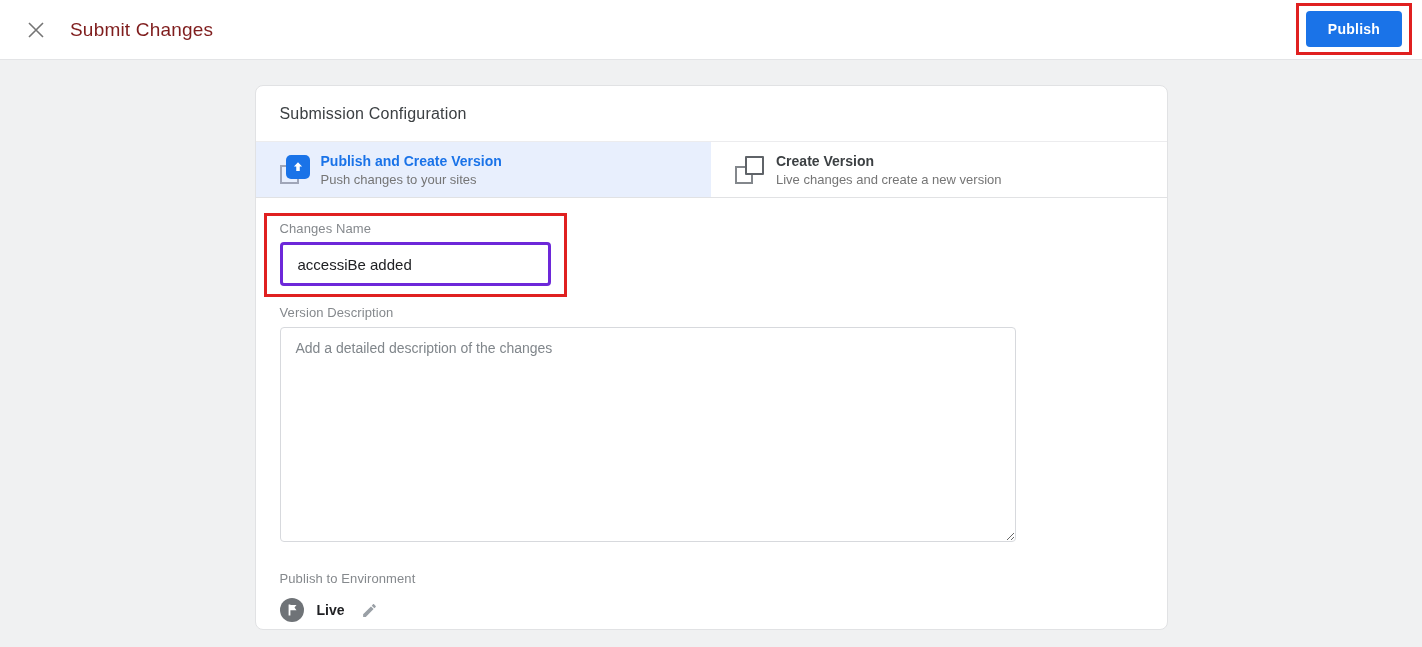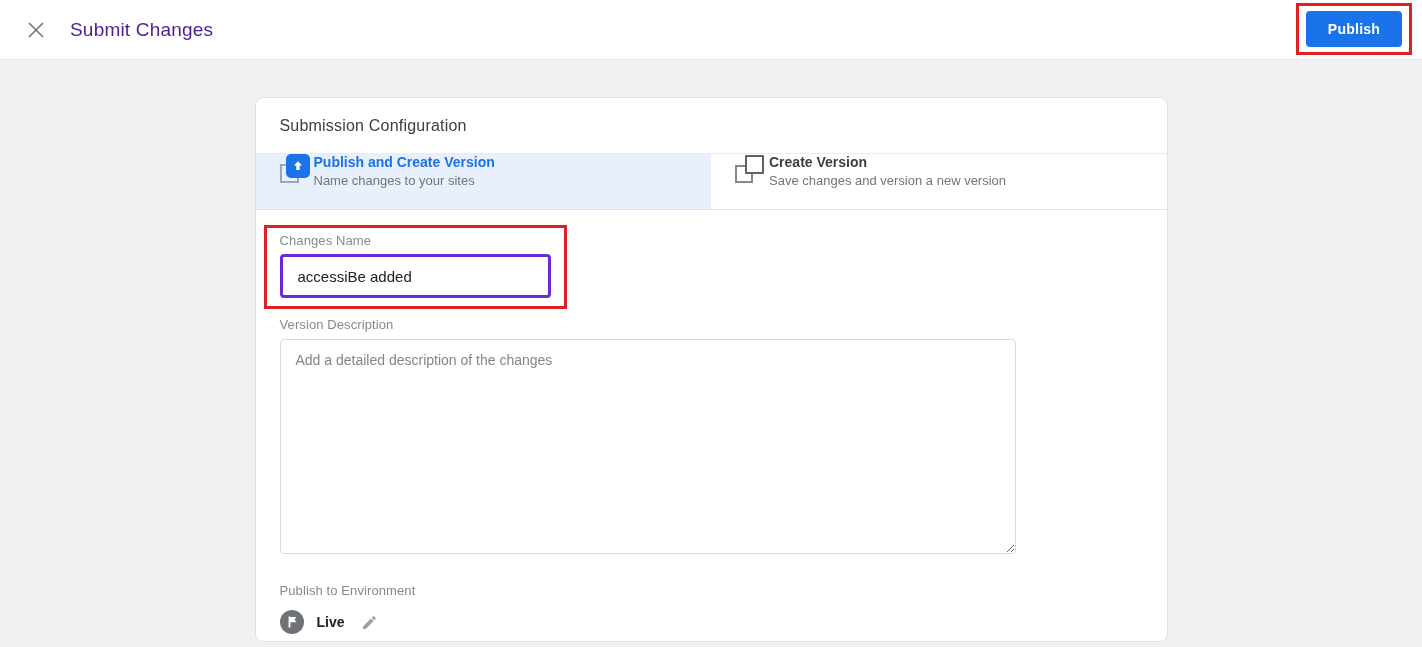--- a/index.html
+++ b/index.html
@@ -25,21 +25,21 @@
   .close-btn {
     margin-left: 25px;
     width: 22px; height: 22px;
     display: inline-flex; align-items: center; justify-content: center;
     cursor: pointer;
   }
   .page-title {
     margin: 0 0 0 23px;
     font-size: 19px;
     font-weight: 400;
-    color: #4c1d95;
+    color: #7f1d1d;
     letter-spacing: .2px;
   }
   .publish-annotation {
     position: absolute;
     top: 3px; right: 10px;
     border: 3px solid #e02020;
     padding: 5px 7px;
   }
   .publish-btn {
     width: 96px; height: 36px;
@@ -51,21 +51,21 @@
     font-size: 14px;
     font-weight: bold;
     letter-spacing: .25px;
     cursor: pointer;
   }
 
   
   .content {
     display: flex;
     justify-content: center;
-    padding-top: 37px;
+    padding-top: 25px;
   }
   .card {
     width: 913px;
     height: 545px;
     background: #ffffff;
     border: 1px solid #e1e2e4;
     border-radius: 8px;
     overflow: hidden;
   }
   .card-header {
@@ -81,22 +81,23 @@
   
   .tabs {
     display: flex;
     height: 57px;
     border-top: 1px solid #ececee;
     border-bottom: 1px solid #e1e2e4;
   }
   .tab {
     flex: 1;
     display: flex;
+    align-items: center;
     padding-left: 24px;
-    gap: 4px;
+    gap: 11px;
     cursor: pointer;
     background: #ffffff;
   }
   .tab.selected { background: #e8effd; }
   .tab-text { display: flex; flex-direction: column; }
   .tab-label { font-size: 14px; font-weight: bold; color: #3c4043; }
   .tab.selected .tab-label { color: #1a73e8; }
   .tab-desc { font-size: 13px; color: #757575; margin-top: 3px; }
 
   .tab-icon { position: relative; width: 30px; height: 30px; flex: 0 0 30px; }
@@ -193,32 +194,32 @@
         <span class="tab-icon">
           <span class="back-page"></span>
           <span class="front-upload">
             <svg width="14" height="14" viewBox="0 0 24 24">
               <path d="M12 4 L19 11 H15 V19 H9 V11 H5 Z" fill="#ffffff"></path>
             </svg>
           </span>
         </span>
         <span class="tab-text">
           <span class="tab-label">Publish and Create Version</span>
-          <span class="tab-desc">Name changes to your sites</span>
+          <span class="tab-desc">Push changes to your sites</span>
         </span>
       </div>
 
       <div class="tab">
         <span class="tab-icon">
           <span class="back-page gray"></span>
           <span class="front-page"></span>
         </span>
         <span class="tab-text">
           <span class="tab-label">Create Version</span>
-          <span class="tab-desc">Save changes and version a new version</span>
+          <span class="tab-desc">Live changes and create a new version</span>
         </span>
       </div>
     </div>
 
     <div class="card-body">
 
       <div class="name-annotation">
         <label class="field-label">Changes Name</label>
         <input class="version-name-input" type="text" value="accessiBe added" style="">
       </div>

